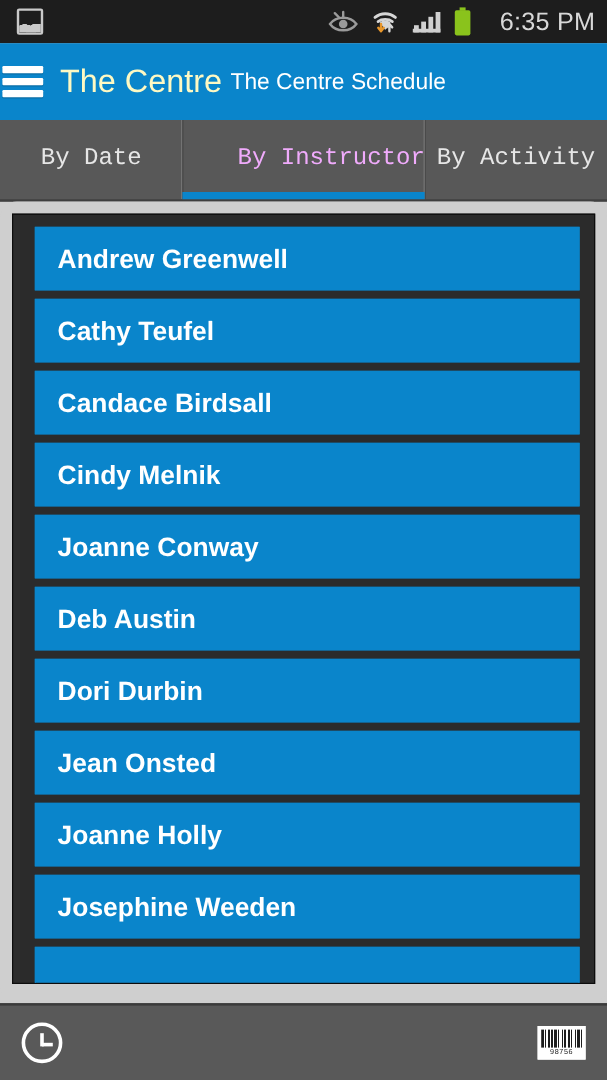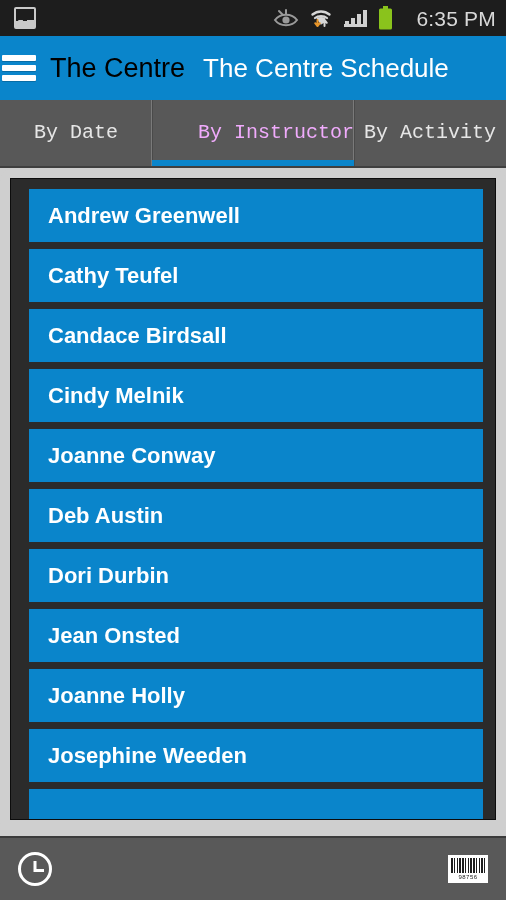--- a/index.html
+++ b/index.html
@@ -85,30 +85,30 @@
     flex: 0 0 auto;
   }
   .hamburger span {
     display: block;
     height: 6px;
     background: #ffffff;
     border-radius: 1px;
     box-shadow: 0 1px 0 rgba(0,0,0,0.18);
   }
   .app-title {
-    color: #000000;
+    color: #fef9c3;
     font-size: 27px;
     line-height: 1;
     white-space: nowrap;
   }
   .app-subtitle {
     color: #ffffff;
-    font-size: 26px;
-    line-height: 1;
-    margin-left: 18px;
+    font-size: 19px;
+    line-height: 1;
+    margin-left: 7px;
     white-space: nowrap;
   }
 
   
   .tabbar {
     height: 68px;
     display: flex;
     flex: 0 0 auto;
     background: #595959;
     border-bottom: 2px solid #3f3f3f;

